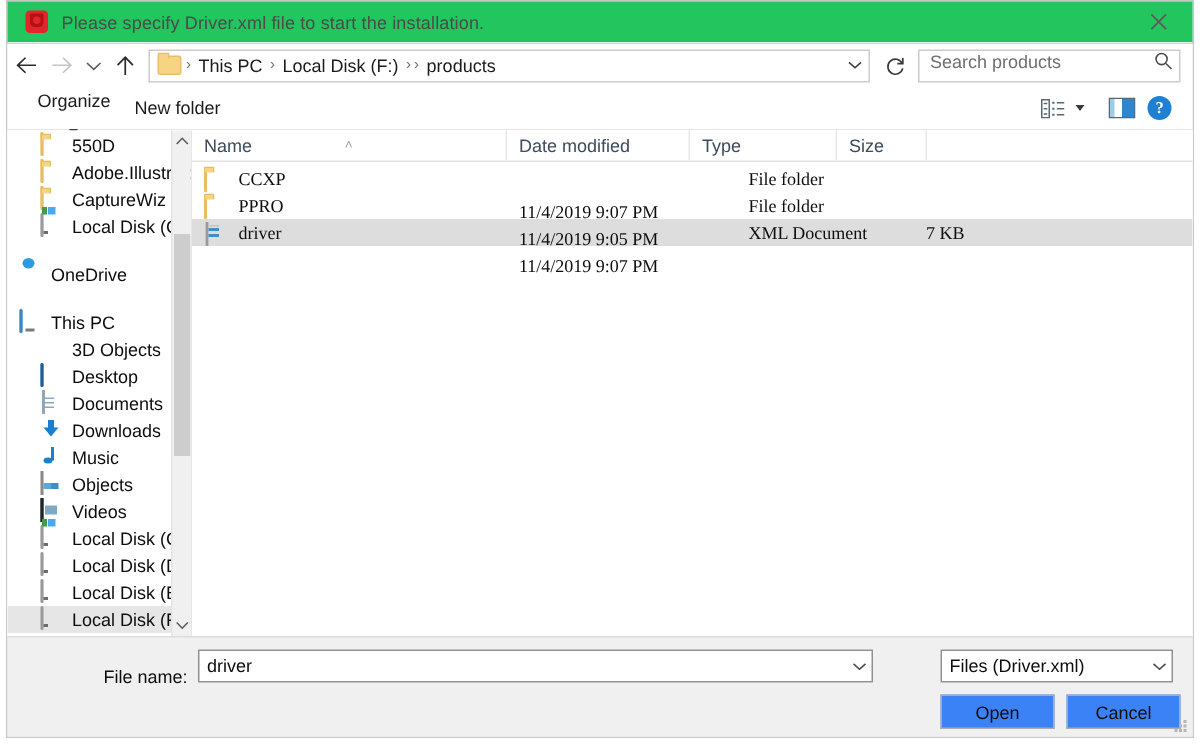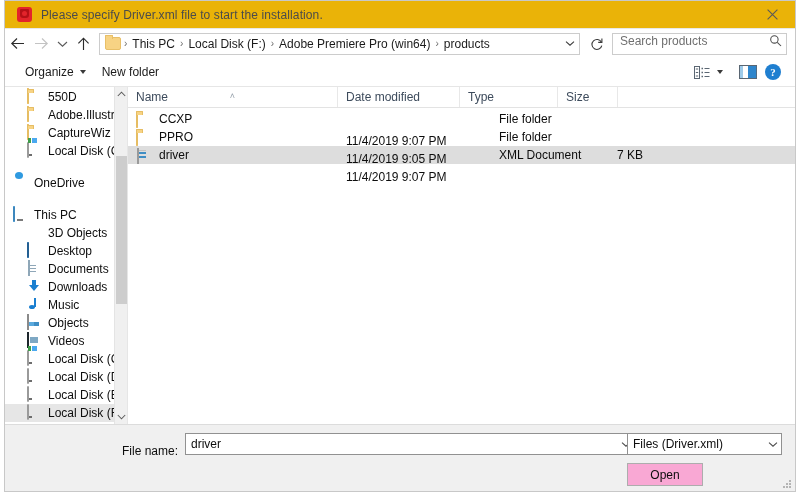--- a/index.html
+++ b/index.html
@@ -11,21 +11,21 @@
   }
   .dialog{
     position:absolute;left:4px;top:0px;width:792px;height:492px;
     background:#ffffff;border:1px solid #c8c8c8;box-sizing:border-box;
     display:flex;flex-direction:column;
   }
 
   
   .titlebar{
     height:27px;min-height:27px;display:flex;align-items:center;
-    background:#eab308;border-bottom:1px solid #e8e8e8;position:relative;
+    background:#22c55e;border-bottom:1px solid #e8e8e8;position:relative;
   }
   .app-icon{
     width:15px;height:15px;margin-left:12px;border-radius:3px;
     background:#e3242b;position:relative;flex:0 0 auto;
   }
   .app-icon:before{
     content:"";position:absolute;left:3px;top:2px;width:9px;height:9px;
     background:#b51016;border-radius:1px 1px 3px 3px;
   }
   .app-icon:after{
@@ -92,21 +92,21 @@
   }
   .searchbox .mag{width:22px;display:flex;align-items:center;justify-content:center;color:#4a4a4a;}
 
   
   .cmdbar{
     height:28px;min-height:28px;display:flex;align-items:center;background:#ffffff;
     border-bottom:1px solid #e6e6e6;
   }
   .cmd{
     font-size:12px;color:#1b1b1b;padding:0 8px;line-height:26px;white-space:nowrap;
-    display:flex;align-items:center;gap:6px;
+    display:flex;align-items:center;gap:6px;flex-direction:column;
   }
   .cmd:first-child{margin-left:12px;}
   .caret-dn{
     width:0;height:0;border-left:3.5px solid transparent;border-right:3.5px solid transparent;
     border-top:4px solid #3a3a3a;display:inline-block;
   }
   .cmd-spacer{flex:1 1 auto;}
   .viewbtn{display:flex;align-items:center;gap:7px;padding:0 8px;height:26px;}
   .list-ico{display:block;}
   .pane-ico{display:block;}
@@ -238,21 +238,21 @@
   .ch.name{width:210px;flex:0 0 210px;}
   .ch.date{width:122px;flex:0 0 122px;}
   .ch.type{width:98px;flex:0 0 98px;}
   .ch.size{width:60px;flex:0 0 60px;text-align:left;}
   .ch.pad{flex:1 1 auto;border-right:none;}
   .sort-caret{
     position:absolute;left:50%;top:-1px;transform:translateX(-50%);color:#9aa4ae;font-size:9px;
   }
   .rows{flex:1 1 auto;overflow:hidden;padding-top:2px;}
   .row{
-    height:18px;display:flex;align-items:center;font-size:12px;color:#0d0d0d;
+    height:18px;display:flex;align-items:center;font-size:12px;color:#0d0d0d;font-family:Liberation Serif, serif;
   }
   .row.sel{background:#dddddd;}
   .cell{
     height:18px;line-height:18px;white-space:nowrap;overflow:hidden;box-sizing:border-box;
   }
   .cell.name{width:210px;flex:0 0 210px;display:flex;align-items:center;padding-left:8px;}
   .cell.date{width:122px;flex:0 0 122px;padding-left:8px;margin-top:44px;}
   .cell.type{width:98px;flex:0 0 98px;padding-left:8px;margin-left:31px;}
   .cell.size{width:60px;flex:0 0 60px;text-align:right;padding-right:6px;}
   .rowicon{width:16px;height:16px;margin-right:7px;position:relative;flex:0 0 auto;}
@@ -276,37 +276,37 @@
   }
 
   
   .footer{
     height:66px;min-height:66px;background:#f0f0f0;border-top:1px solid #dcdcdc;position:relative;
   }
   .fname-row{
     position:absolute;left:0;top:8px;width:100%;height:22px;display:flex;align-items:center;
   }
   .fname-label{
-    width:180px;text-align:right;padding-right:7px;font-size:12px;color:#0d0d0d;box-sizing:border-box;margin-top:14px;
+    width:127px;text-align:right;padding-right:7px;font-size:12px;color:#0d0d0d;box-sizing:border-box;margin-top:14px;
   }
   .fname-input{
     width:450px;height:22px;border:1px solid #919191;background:#ffffff;box-sizing:border-box;
     display:flex;align-items:center;
   }
   .fname-input .val{flex:1 1 auto;padding-left:5px;font-size:12px;color:#0d0d0d;}
   .fname-input .dd,.filter .dd{
     width:17px;height:20px;display:flex;align-items:center;justify-content:center;color:#4a4a4a;
   }
   .filter{
     position:absolute;left:622px;top:8px;width:155px;height:22px;border:1px solid #919191;
     background:#ffffff;box-sizing:border-box;display:flex;align-items:center;
   }
   .filter .val{flex:1 1 auto;padding-left:5px;font-size:12px;color:#0d0d0d;white-space:nowrap;}
   .btn{
-    position:absolute;top:38px;height:23px;width:76px;border:1px solid #adadad;background:#f9a8d4;
+    position:absolute;top:38px;height:23px;width:76px;border:1px solid #adadad;background:#3b82f6;
     font-size:12px;color:#0d0d0d;display:flex;align-items:center;justify-content:center;
     box-sizing:border-box;
   }
   .btn.open{left:622px;}
   .btn.cancel{left:706px;}
   .grip{
     position:absolute;right:3px;bottom:2px;width:10px;height:10px;
   }
   .grip i{position:absolute;width:2px;height:2px;background:#b4b4b4;}
 </style>
@@ -347,21 +347,20 @@
         </svg>
     </div>
 
     <div class="crumbbar">
       <div class="crumb-folder"></div>
       <span class="crumb-sep">›</span>
       <span class="crumb">This PC</span>
       <span class="crumb-sep">›</span>
       <span class="crumb">Local Disk (F:)</span>
       <span class="crumb-sep">›</span>
-      <span class="crumb">Adobe Premiere Pro (win64)</span>
       <span class="crumb-sep">›</span>
       <span class="crumb">products</span>
       <span class="crumb-spacer"></span>
       <span class="crumb-drop">
         <svg width="10" height="7" viewBox="0 0 10 7">
             <path d="M1 1.6 L5 5.2 L9 1.6" stroke="#3a3a3a" stroke-width="1.05" fill="none"></path>
           </svg>
       </span>
     </div>
 
@@ -568,20 +567,21 @@
     <div class="filter">
       <span class="val">Files (Driver.xml)</span>
       <span class="dd">
         <svg width="10" height="7" viewBox="0 0 10 7">
             <path d="M1 1.6 L5 5.2 L9 1.6" stroke="#4a4a4a" stroke-width="1.05" fill="none"></path>
           </svg>
       </span>
     </div>
 
     <div class="btn open">Open</div>
+    <div class="btn cancel">Cancel</div>
 
     <div class="grip">
       <i style="left:7px;top:1px"></i>
       <i style="left:4px;top:4px"></i>
         <i style="left:7px;top:4px"></i>
       <i style="left:1px;top:7px"></i>
         <i style="left:4px;top:7px"></i>
         <i style="left:7px;top:7px"></i>
     </div>
   </div>

